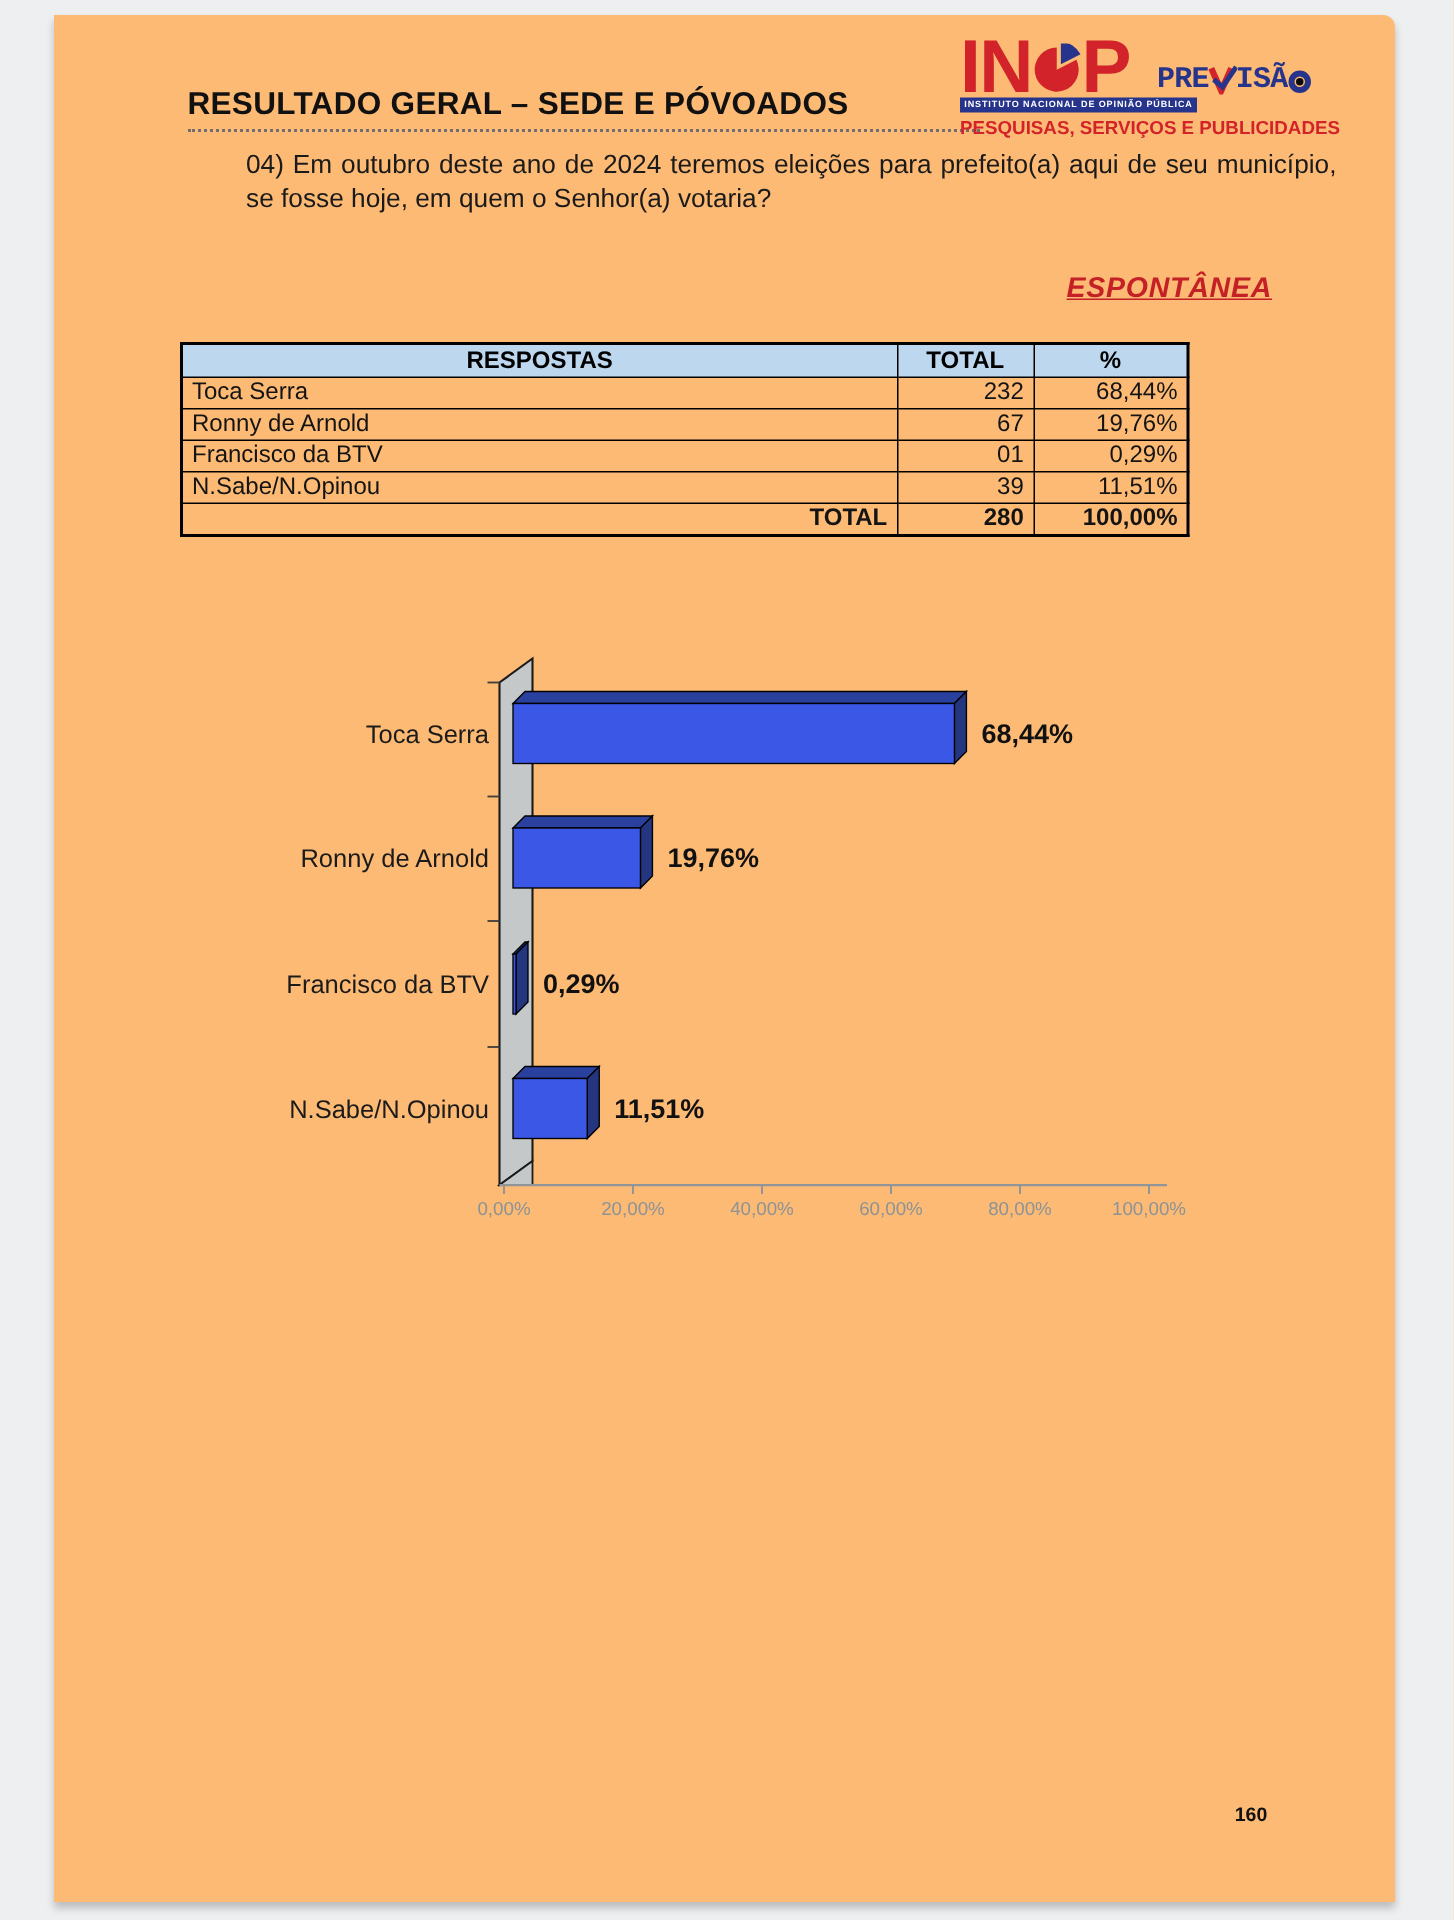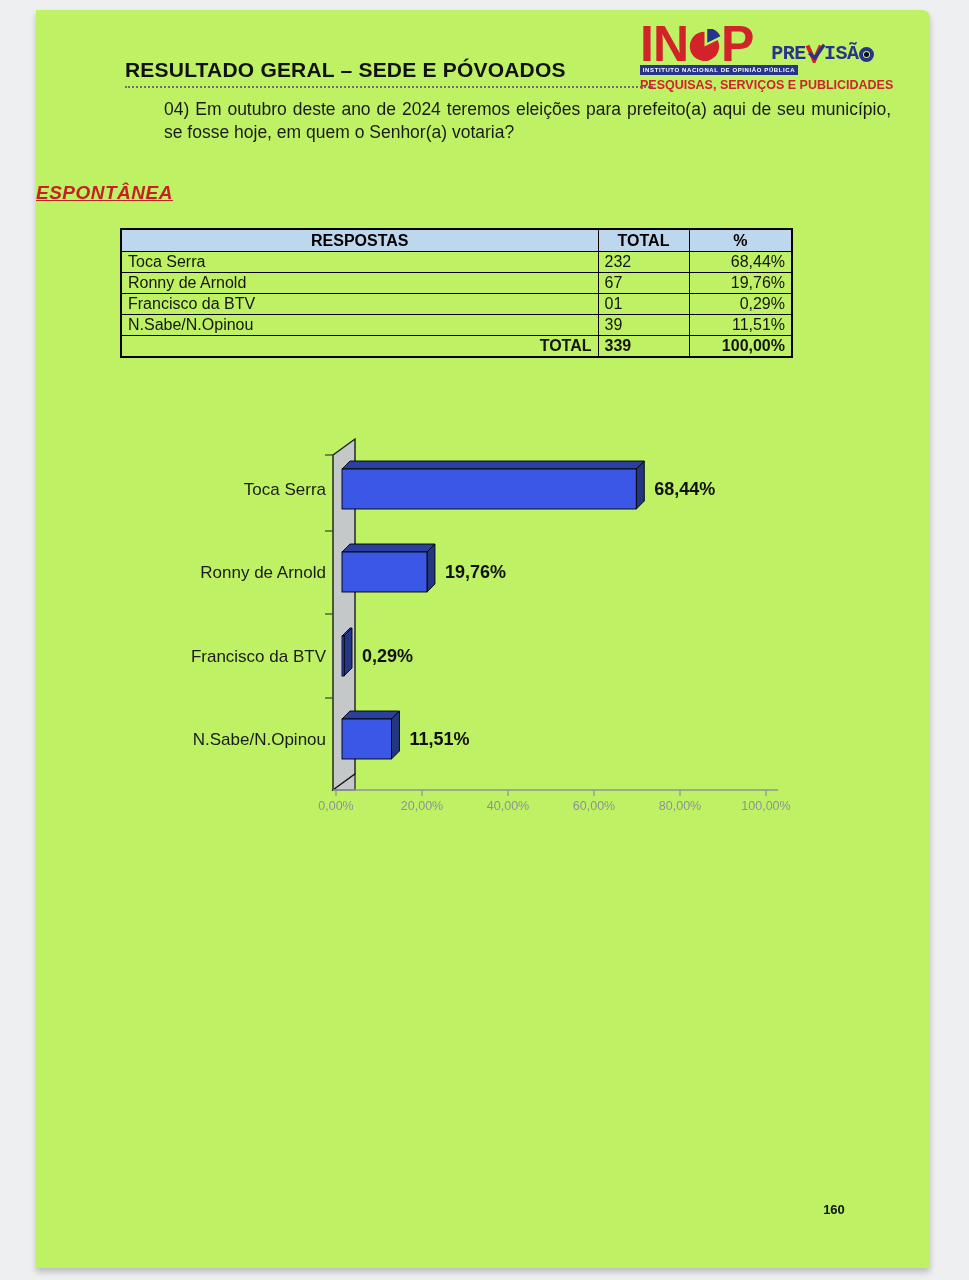--- a/index.html
+++ b/index.html
@@ -3,21 +3,21 @@
 <meta charset="utf-8">
 <style>
   html,body{margin:0;padding:0;}
   .viewport{
     position:relative;width:969px;height:1280px;
     background:#edeff1;overflow:hidden;
     font-family:"Liberation Sans","DejaVu Sans",sans-serif;
   }
   .page{
     position:absolute;left:36px;top:10px;width:894px;height:1258px;
-    background:#bef264;border-radius:0 8px 0 0;
+    background:#fdba74;border-radius:0 8px 0 0;
     box-shadow:0 4px 6px rgba(0,0,0,.22);
   }
   
   .doc-title{
     position:absolute;left:89px;top:48px;
     font-size:21px;font-weight:bold;color:#111;letter-spacing:.2px;
   }
   .dotted-rule{
     position:absolute;left:89px;top:76px;width:528px;height:0;
     border-bottom:2px dotted #6f6f6f;
@@ -46,42 +46,42 @@
   .logo-sub{
     margin-top:3px;color:#d3232a;font-weight:bold;font-size:12.5px;white-space:nowrap;text-align:center;
   }
   
   .question{
     position:absolute;left:89px;top:88px;width:727px;
     font-size:17.5px;line-height:23px;color:#1a1a1a;text-align:justify;margin-left:39px;
   }
   
   .section-title{
-    position:absolute;left:0;top:172px;width:812px;text-align:left;
+    position:absolute;left:0;top:172px;width:812px;text-align:right;
   }
   .section-title span{
     font-size:19px;font-weight:bold;font-style:italic;color:#c42126;
     text-decoration:underline;letter-spacing:.5px;
   }
   
   table.results{
     position:absolute;left:84px;top:218px;width:671px;
     border-collapse:collapse;table-layout:fixed;padding-left:39px;
   }
   table.results,table.results th,table.results td{border:1.6px solid #000;}
   table.results{border-width:2px;}
   table.results th{
     background:#bdd7ee;font-size:16px;font-weight:bold;color:#000;
     height:21px;padding:0 4px;
   }
   table.results td{
     font-size:16px;color:#141414;height:20px;padding:0 6px;white-space:nowrap;
   }
   td.c-resp{text-align:left;}
-  td.c-tot{text-align:left;}
+  td.c-tot{text-align:right;}
   td.c-pct{text-align:right;}
   tr.foot td{font-weight:bold;}
   tr.foot td.c-resp{text-align:right;}
   
   .chart{position:absolute;left:94px;top:420px;width:700px;height:390px;}
   
   .page-num{
     position:absolute;left:770px;top:1192px;width:56px;text-align:center;
     font-size:13px;font-weight:bold;color:#111;
   }
@@ -156,21 +156,21 @@
           </tr>
           <tr>
             <td class="c-resp">N.Sabe/N.Opinou</td>
             <td class="c-tot">39</td>
             <td class="c-pct">11,51%</td>
           </tr>
         </tbody>
       <tfoot>
         <tr class="foot">
           <td class="c-resp">TOTAL</td>
-          <td class="c-tot">339</td>
+          <td class="c-tot">280</td>
           <td class="c-pct">100,00%</td>
         </tr>
       </tfoot>
     </table>
 
     <div class="chart" id="chart"><svg width="700" height="390" viewBox="0 0 700 390">
           <polygon points="203,25 225,9 225,344 203,360" fill="#c4c8c9" stroke="#1b1b1b" stroke-width="1.4"></polygon>
           <polygon points="203,360 225,344 225,360" fill="#c4c8c9" stroke="#1b1b1b" stroke-width="1.2"></polygon>
           <line x1="195" y1="25" x2="203" y2="25" stroke="#3c3c3c" stroke-width="1.2"></line>
           <line x1="195" y1="101" x2="203" y2="101" stroke="#3c3c3c" stroke-width="1.2"></line>

